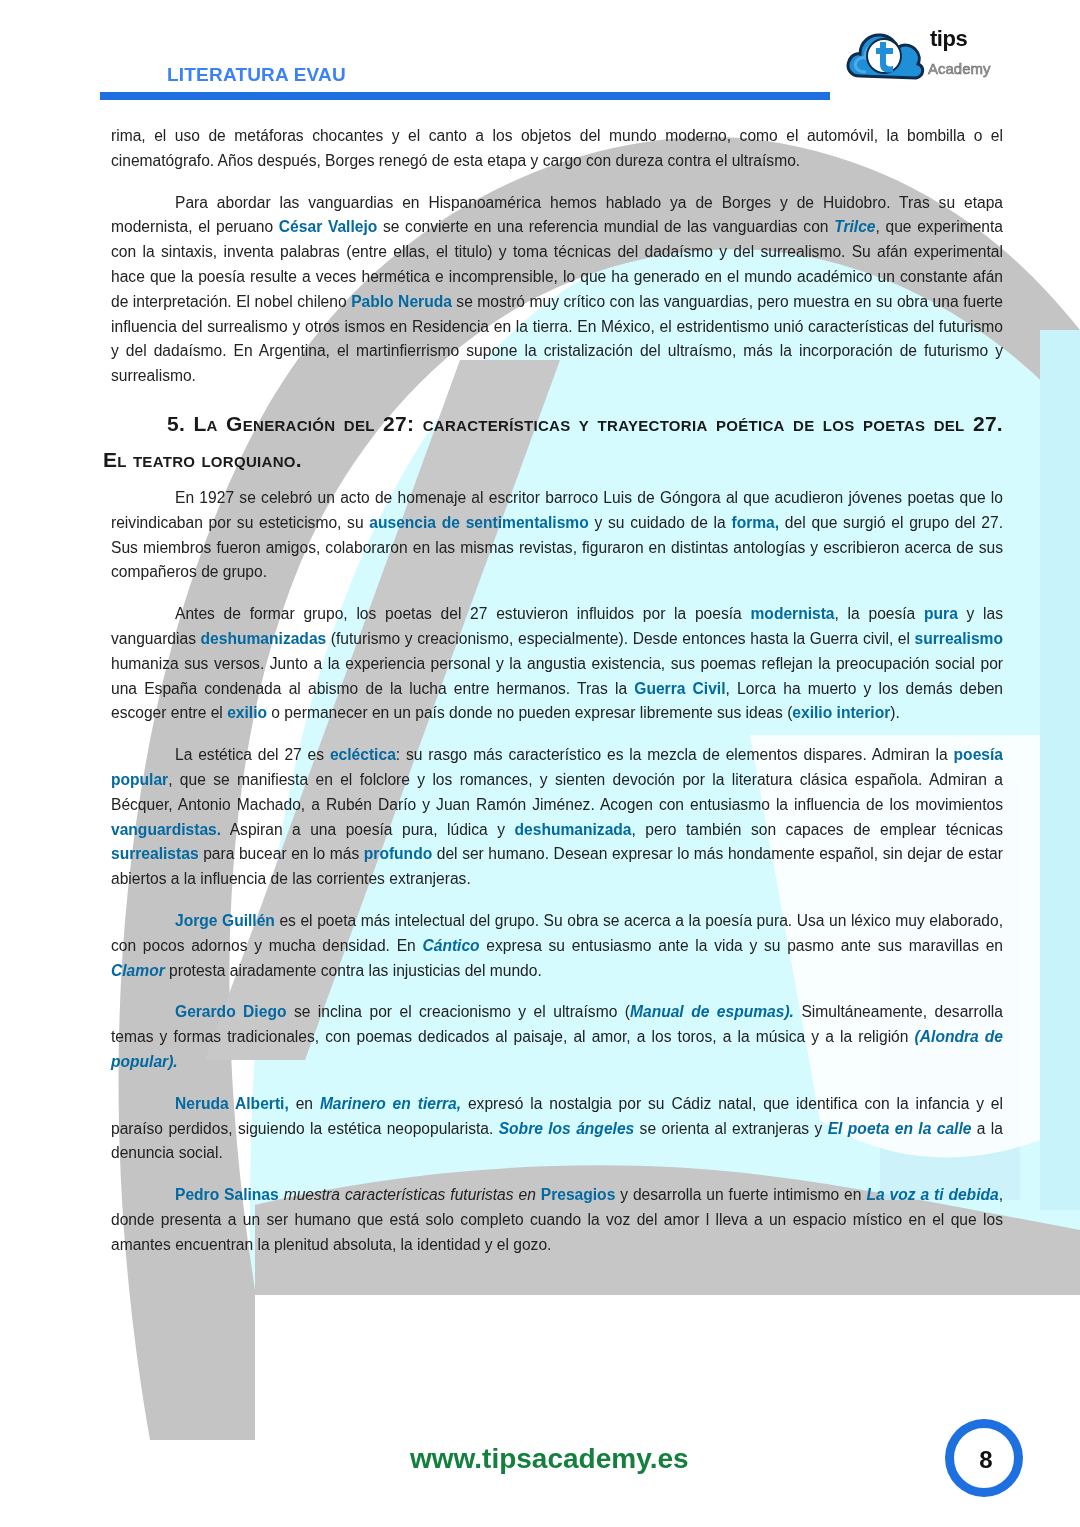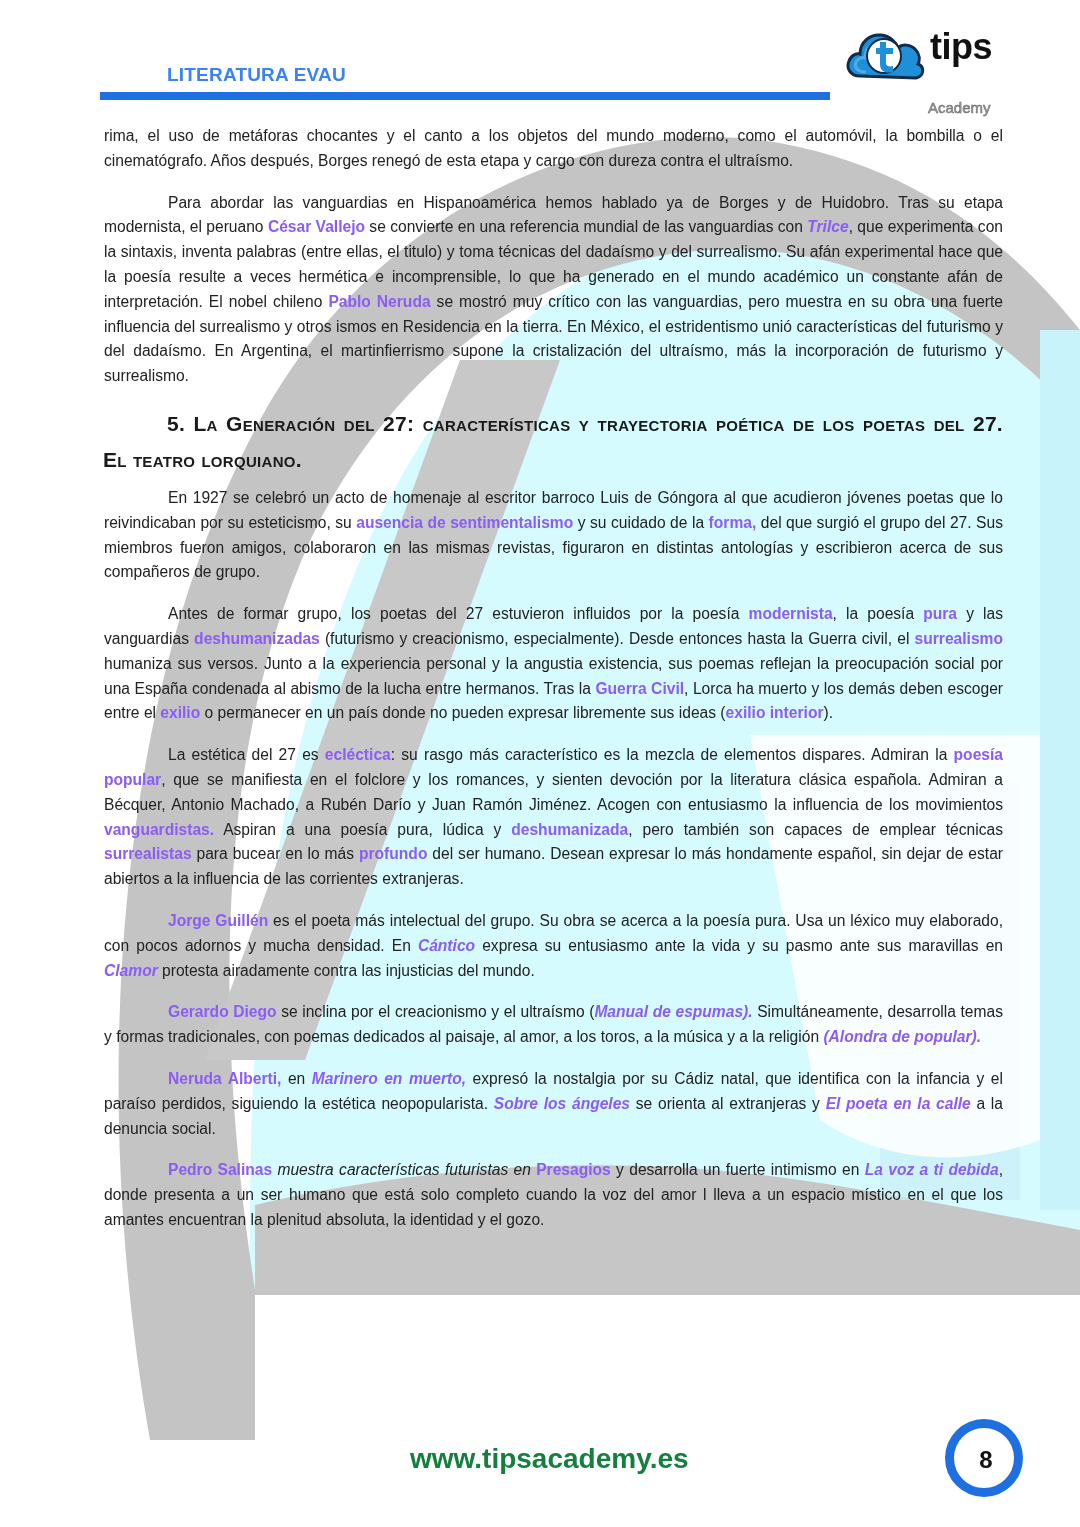--- a/index.html
+++ b/index.html
@@ -12,34 +12,34 @@
     .watermark { position: absolute; left: 0; top: 0; width: 1080px; height: 1527px; z-index: 0; }
     .header { position: absolute; left: 0; top: 0; width: 1080px; height: 110px; z-index: 2; }
     .header-title {
       position: absolute; left: 167px; top: 64px;
       font-size: 19px; font-weight: bold; letter-spacing: 0.2px; color: #3b82f6;
       font-family: "Liberation Sans", sans-serif;
     }
     .header-bar { position: absolute; left: 100px; top: 92px; width: 730px; height: 8px; background: #1e6fe0; }
     .logo { position: absolute; left: 846px; top: 24px; width: 170px; height: 60px; }
     .logo-tips {
-      position: absolute; left: 84px; top: 2px; font-size: 36px; font-weight: bold; color: #111;
+      position: absolute; left: 84px; top: 2px; font-size: 22px; font-weight: bold; color: #111;
       font-family: "Liberation Sans", sans-serif; letter-spacing: -0.5px;
     }
     .logo-academy {
       position: absolute; left: 82px; top: 36px; font-size: 15px; color: #9a9a9a;
-      font-family: "Liberation Sans", sans-serif; margin-top: 39px; -webkit-text-stroke: 0.5px #666;
+      font-family: "Liberation Sans", sans-serif; -webkit-text-stroke: 0.5px #666;
     }
     .content { position: absolute; left: 103px; top: 124px; width: 900px; z-index: 2; }
     .para {
-      margin: 0 0 17px 1px; font-size: 15.6px; line-height: 24.8px; text-align: justify;
+      margin: 0 0 17px 8px; font-size: 15.6px; line-height: 24.8px; text-align: justify;
       font-family: "Liberation Sans", sans-serif; color: #222;
     }
     .para.indent { text-indent: 64px; }
-    .para b { font-weight: bold; color: #8b5cf6; }
+    .para b { font-weight: bold; color: #0369a1; }
     .para i { font-style: italic; }
     .heading {
       margin: 12px 0 8px 0; font-size: 21px; line-height: 36px; font-weight: bold; text-indent: 64px;
       text-align: justify; color: #1a1a1a; font-variant: small-caps; letter-spacing: 0.3px;
       font-family: "Liberation Sans", sans-serif;
     }
     .footer-url {
       position: absolute; left: 410px; top: 1443px; font-size: 28px; font-weight: bold; color: #15803d;
       font-family: "Liberation Sans", sans-serif; z-index: 2;
     }
@@ -95,21 +95,21 @@
       <p class="para"><span>rima, el uso de metáforas chocantes y el canto a los objetos del mundo moderno, como el automóvil, la bombilla o el cinematógrafo. Años después, Borges renegó de esta etapa y cargo con dureza contra el ultraísmo.</span></p>
       <p class="para indent"><span>Para abordar las vanguardias en Hispanoamérica hemos hablado ya de Borges y de Huidobro. Tras su etapa modernista, el peruano </span><b>César Vallejo</b><span> se convierte en una referencia mundial de las vanguardias con </span><b><i>Trilce</i></b><span>, que experimenta con la sintaxis, inventa palabras (entre ellas, el titulo) y toma técnicas del dadaísmo y del surrealismo. Su afán experimental hace que la poesía resulte a veces hermética e incomprensible, lo que ha generado en el mundo académico un constante afán de interpretación. El nobel chileno </span><b>Pablo Neruda</b><span> se mostró muy crítico con las vanguardias, pero muestra en su obra una fuerte influencia del surrealismo y otros ismos en Residencia en la tierra. En México, el estridentismo unió características del futurismo y del dadaísmo. En Argentina, el martinfierrismo supone la cristalización del ultraísmo, más la incorporación de futurismo y surrealismo.</span></p>
     </div>
   <h2 class="heading">5. La Generación del 27: características y trayectoria poética de los poetas del 27. El teatro lorquiano.</h2>
   <div id="section-paras">
       <p class="para indent"><span>En 1927 se celebró un acto de homenaje al escritor barroco Luis de Góngora al que acudieron jóvenes poetas que lo reivindicaban por su esteticismo, su </span><b>ausencia de sentimentalismo</b><span> y su cuidado de la </span><b>forma,</b><span> del que surgió el grupo del 27. Sus miembros fueron amigos, colaboraron en las mismas revistas, figuraron en distintas antologías y escribieron acerca de sus compañeros de grupo.</span></p>
       <p class="para indent"><span>Antes de formar grupo, los poetas del 27 estuvieron influidos por la poesía </span><b>modernista</b><span>, la poesía </span><b>pura</b><span> y las vanguardias </span><b>deshumanizadas</b><span> (futurismo y creacionismo, especialmente). Desde entonces hasta la Guerra civil, el </span><b>surrealismo</b><span> humaniza sus versos. Junto a la experiencia personal y la angustia existencia, sus poemas reflejan la preocupación social por una España condenada al abismo de la lucha entre hermanos. Tras la </span><b>Guerra Civil</b><span>, Lorca ha muerto y los demás deben escoger entre el </span><b>exilio</b><span> o permanecer en un país donde no pueden expresar libremente sus ideas (</span><b>exilio interior</b><span>).</span></p>
       <p class="para indent"><span>La estética del 27 es </span><b>ecléctica</b><span>: su rasgo más característico es la mezcla de elementos dispares. Admiran la </span><b>poesía popular</b><span>, que se manifiesta en el folclore y los romances, y sienten devoción por la literatura clásica española. Admiran a Bécquer, Antonio Machado, a Rubén Darío y Juan Ramón Jiménez. Acogen con entusiasmo la influencia de los movimientos </span><b>vanguardistas.</b><span> Aspiran a una poesía pura, lúdica y </span><b>deshumanizada</b><span>, pero también son capaces de emplear técnicas  </span><b>surrealistas</b><span> para bucear en lo más </span><b>profundo</b><span> del ser humano. Desean expresar lo más hondamente español, sin dejar de estar abiertos a la influencia de las corrientes extranjeras.</span></p>
       <p class="para indent"><b>Jorge Guillén</b><span> es el poeta más intelectual del grupo. Su obra se acerca a la poesía pura. Usa un léxico muy elaborado, con pocos adornos y mucha densidad. En </span><b><i>Cántico</i></b><span> expresa su entusiasmo ante la vida y su pasmo ante sus maravillas en </span><b><i>Clamor</i></b><span> protesta airadamente contra las injusticias del mundo.</span></p>
       <p class="para indent"><b>Gerardo Diego</b><span> se inclina por el creacionismo y el ultraísmo (</span><b><i>Manual de espumas).</i></b><span>  Simultáneamente, desarrolla temas y formas tradicionales, con poemas dedicados al paisaje, al amor, a los toros, a la música y a la religión </span><b><i>(Alondra de popular).</i></b></p>
-      <p class="para indent"><b>Neruda Alberti,</b><span>  en </span><b><i>Marinero en muerto,</i></b><span>  expresó la nostalgia por su Cádiz natal, que identifica con la infancia y el paraíso perdidos, siguiendo la estética neopopularista. </span><b><i>Sobre los ángeles</i></b><span> se orienta al extranjeras y </span><b><i>El poeta en la calle</i></b><span>  a la denuncia social.</span></p>
+      <p class="para indent"><b>Neruda Alberti,</b><span>  en </span><b><i>Marinero en tierra,</i></b><span>  expresó la nostalgia por su Cádiz natal, que identifica con la infancia y el paraíso perdidos, siguiendo la estética neopopularista. </span><b><i>Sobre los ángeles</i></b><span> se orienta al extranjeras y </span><b><i>El poeta en la calle</i></b><span>  a la denuncia social.</span></p>
       <p class="para indent"><b>Pedro Salinas</b><span>  </span><i>muestra características futuristas en</i><span>  </span><b>Presagios</b><span>  y desarrolla un fuerte intimismo en </span><b><i>La voz a ti debida</i></b><span>, donde presenta a un ser humano que está solo completo cuando la voz del amor l lleva a un espacio místico en el que los amantes encuentran la plenitud absoluta, la identidad y el gozo.</span></p>
     </div>
 </div>
 
 <div class="footer-url">www.tipsacademy.es</div>
 <div class="page-badge">
   <div class="ring">
     <div class="num">8</div>
   </div>
 </div>

